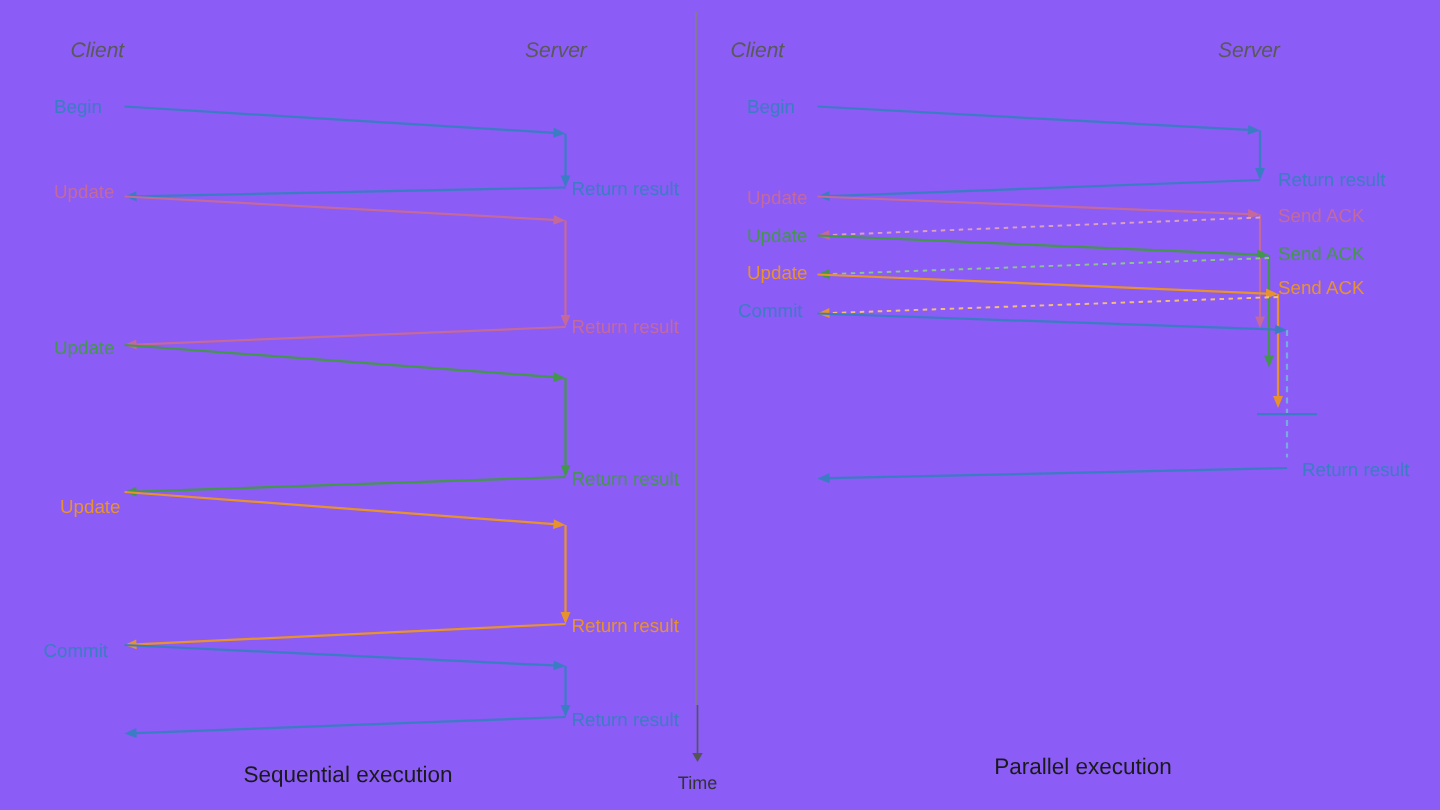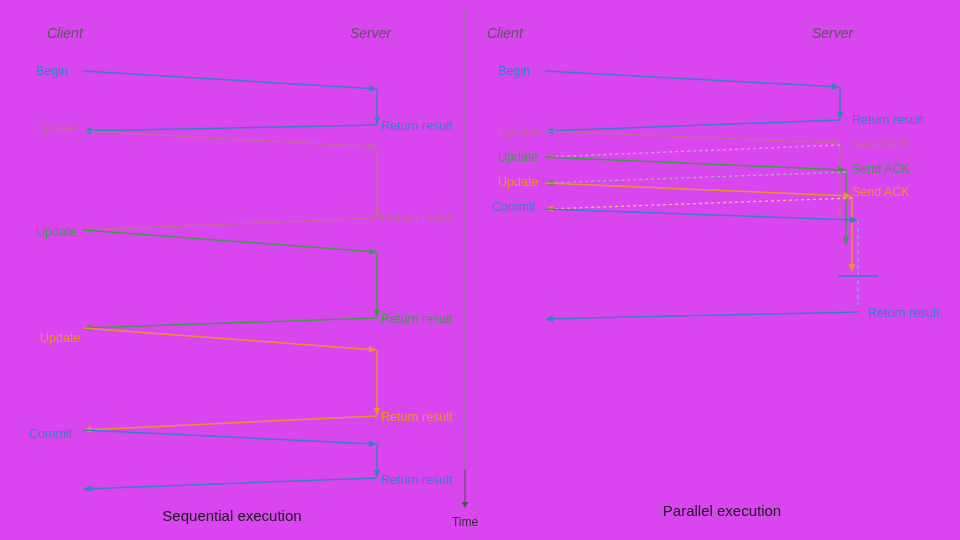--- a/index.html
+++ b/index.html
@@ -1,18 +1,18 @@
 <!DOCTYPE html>
 <html><head>
 <meta charset="utf-8">
 <style>
   html,body{margin:0;padding:0;background:#ffffff;}
   body{width:960px;height:540px;overflow:hidden;
        font-family:"Liberation Sans","DejaVu Sans",sans-serif;}
-  #stage{position:relative;width:960px;height:540px;background:#d946ef;}
+  #stage{position:relative;width:960px;height:540px;background:#8b5cf6;}
   svg#diagram{position:absolute;left:0;top:0;width:960px;height:540px;display:block;}
   .lane-title{font-style:italic;font-size:14px;fill:#595959;}
   .msg-label{font-size:12.5px;}
   .caption{font-size:15px;fill:#1a1a1a;}
   .time-label{font-size:12px;fill:#333333;}
   .divider{stroke:#808080;stroke-width:1.1;}
   .timeaxis{stroke:#555555;stroke-width:1.1;}
   .flow{fill:none;stroke-linecap:butt;stroke-linejoin:miter;}
 </style>
 </head>

